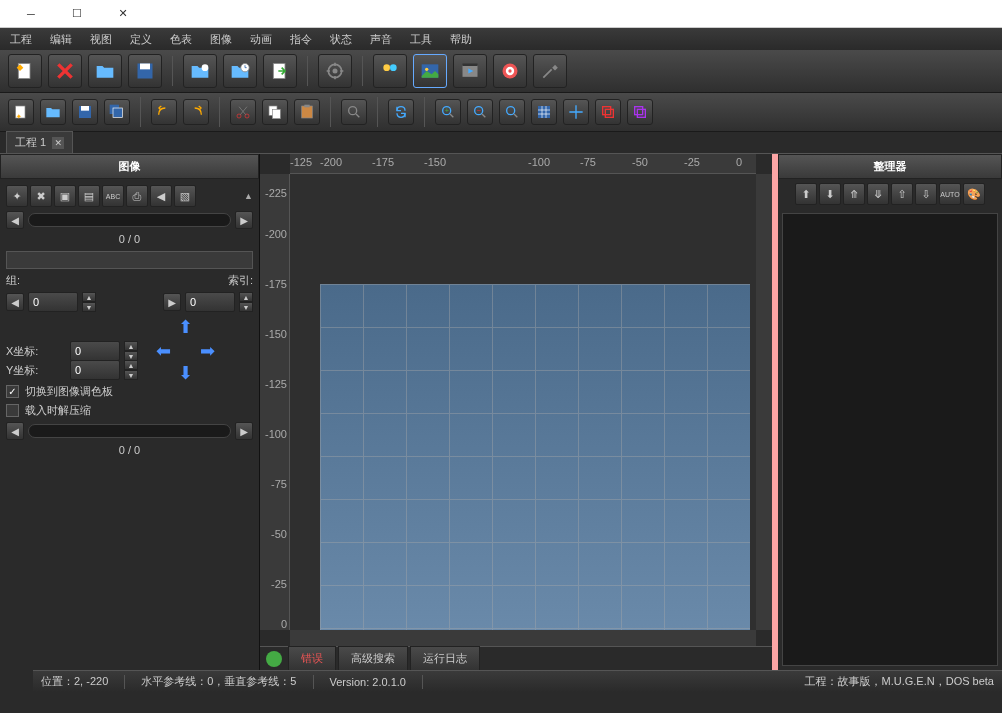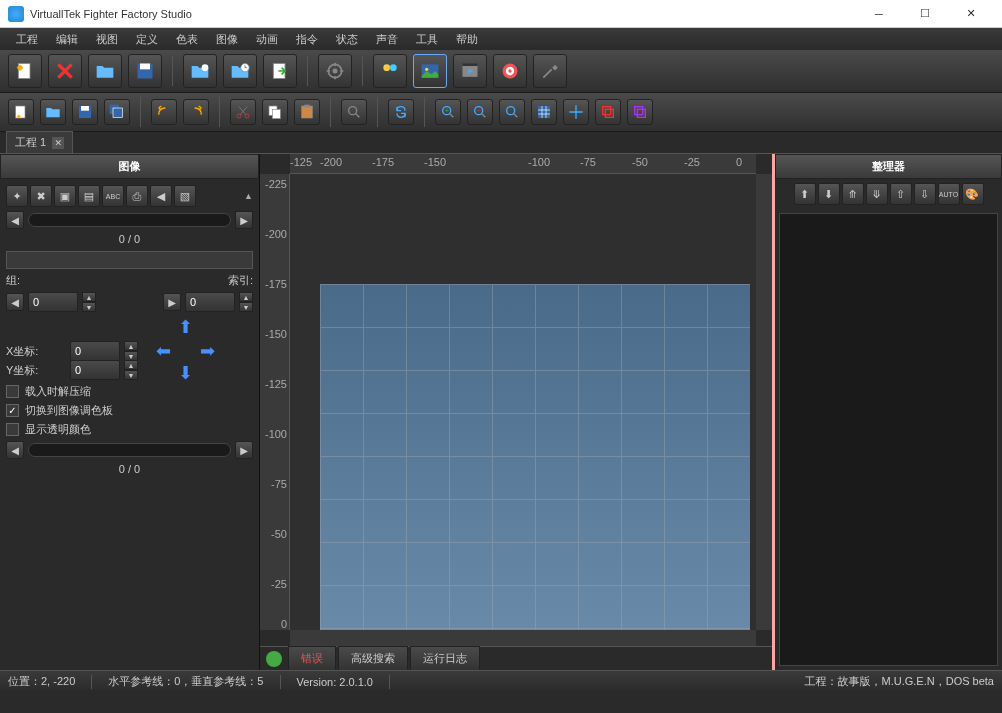--- a/index.html
+++ b/index.html
@@ -1,21 +1,21 @@
 <!DOCTYPE html>
 <html><head>
 <meta charset="utf-8">
 <style>
 * { margin: 0; padding: 0; box-sizing: border-box; font-family: "Microsoft YaHei", sans-serif; font-size: 11px; }
 body { background: #2a2a2a; color: #ccc; width: 1002px; height: 713px; overflow: hidden; }
 .titlebar { height: 28px; background: #fff; display: flex; align-items: center; padding: 0 8px; justify-content: space-between; border-bottom: 1px solid #ccc; }
 .titlebar .title { color: #333; font-size: 12px; display: flex; align-items: center; gap: 6px; }
 .titlebar .winbtns { display: flex; gap: 0; }
 .winbtn { width: 46px; height: 28px; display: flex; align-items: center; justify-content: center; color: #333; cursor: pointer; }
-.menubar { height: 22px; background: linear-gradient(#3a3a3a,#2a2a2a); display: flex; align-items: center; padding: 0 12px; gap: 10px; color: #ccc; }
+.menubar { height: 22px; background: linear-gradient(#3a3a3a,#2a2a2a); display: flex; align-items: center; padding: 0 6px; gap: 10px; color: #ccc; }
 .menuitem { cursor: pointer; padding: 2px 4px; }
 .toolbar { background: linear-gradient(#4a4a4a,#2f2f2f); padding: 4px 8px; display: flex; gap: 6px; align-items: center; border-bottom: 1px solid #1a1a1a; flex-wrap: wrap; }
 .tbtn { width: 34px; height: 34px; background: linear-gradient(#555,#333); border: 1px solid #222; border-radius: 3px; display: flex; align-items: center; justify-content: center; cursor: pointer; }
 .tbtn.small { width: 26px; height: 26px; }
 .tsep { width: 1px; height: 30px; background: #555; margin: 0 4px; }
 .tabbar { height: 22px; background: #2a2a2a; display: flex; align-items: flex-end; padding: 0 6px; border-bottom: 1px solid #555; }
 .tab { background: #3a3a3a; padding: 3px 8px; border: 1px solid #555; border-bottom: none; display: flex; align-items: center; gap: 6px; color: #ccc; }
 .tab .x { width: 12px; height: 12px; background: #555; display: flex; align-items: center; justify-content: center; cursor: pointer; font-size: 9px; }
 .main { display: flex; height: 516px; }
 .leftpanel { width: 260px; background: #2a2a2a; border-right: 1px solid #111; display: flex; flex-direction: column; }
@@ -45,38 +45,34 @@
 .ruler-v .tick { position: absolute; right: 2px; }
 .canvas { position: absolute; top: 20px; left: 30px; right: 16px; bottom: 40px; background: #2f2f2f; overflow: hidden; }
 .grid { position: absolute; top: 110px; left: 30px; width: 430px; height: 350px; background: linear-gradient(180deg,#4a6a8a 0%,#6a8aaa 100%); }
 .grid::before { content: ""; position: absolute; inset: 0; background-image: linear-gradient(#aaa 1px, transparent 1px), linear-gradient(90deg, #aaa 1px, transparent 1px); background-size: 43px 43px; opacity: 0.4; }
 .scrollbar-v { position: absolute; right: 0; top: 20px; width: 16px; bottom: 40px; background: #3a3a3a; }
 .scrollbar-h { position: absolute; left: 30px; right: 16px; bottom: 24px; height: 16px; background: #3a3a3a; }
 .bottom-tabs { position: absolute; left: 0; right: 0; bottom: 0; height: 24px; background: #2a2a2a; display: flex; align-items: center; border-top: 1px solid #555; }
 .btab { padding: 4px 12px; background: linear-gradient(#4a4a4a,#333); border: 1px solid #222; cursor: pointer; color: #ccc; margin-right: 2px; }
 .btab .red { color: #e55; }
 .status-green { width: 16px; height: 16px; background: #4a4; border-radius: 50%; margin: 0 6px; }
-.rightpanel { width: 230px; background: #2a2a2a; border-left: 3px solid #fca5a5; display: flex; flex-direction: column; }
+.rightpanel { width: 230px; background: #2a2a2a; border-left: 6px solid #fca5a5; display: flex; flex-direction: column; }
 .right-icons { display: flex; gap: 2px; padding: 4px; justify-content: center; }
 .right-canvas { flex: 1; background: #1a1a1a; margin: 4px; border: 1px solid #444; }
-.statusbar { height: 22px; background: linear-gradient(#3a3a3a,#2a2a2a); display: flex; align-items: center; padding: 0 8px; color: #ccc; border-top: 1px solid #555; gap: 16px; }
+.statusbar { height: 22px; background: linear-gradient(#3a3a3a,#2a2a2a); display: flex; align-items: center; padding: 0 8px; color: #ccc; border-top: 1px solid #555; gap: 16px; margin-left: 33px; }
 .statusbar .sep { width: 1px; height: 14px; background: #555; }
 .icon-svg { width: 20px; height: 20px; }
 .app-icon { width: 16px; height: 16px; background: radial-gradient(circle,#4af,#28c); border-radius: 3px; }
 .chev { font-size: 9px; color: #aaa; }
 .no-img { text-align: center; color: #aaa; margin: 4px 0; }
 </style>
 </head>
 <body>
 
 <div class="titlebar">
-  <div class="title">
-      <div class="app-icon"></div>
-      <span>VirtuallTek Fighter Factory Studio</span>
-    </div>
   <div class="winbtns">
     <div class="winbtn">─</div>
     <div class="winbtn">☐</div>
     <div class="winbtn">✕</div>
   </div>
 </div>
 
 <div class="menubar">
   <span class="menuitem">工程</span>
   <span class="menuitem">编辑</span>
@@ -358,30 +354,26 @@
       </div>
       <div class="field-row" style="margin-top:-30px">
         <span class="field-label">Y坐标:</span>
         <div class="num-box">0</div>
         <div class="stepper">
             <div>▲</div>
             <div>▼</div>
           </div>
       </div>
       <div class="checkbox-row">
-          <div class="checkbox"></div>
-          <span>载入时解压缩</span>
-        </div>
-      <div class="checkbox-row">
           <div class="checkbox checked"></div>
           <span>切换到图像调色板</span>
         </div>
       <div class="checkbox-row">
           <div class="checkbox"></div>
-          <span>显示透明颜色</span>
+          <span>载入时解压缩</span>
         </div>
       <div class="slider-row">
         <div class="slider-btn">◀</div>
         <div class="slider-track"></div>
         <div class="slider-btn">▶</div>
       </div>
       <div class="counter">0 / 0</div>
     </div>
   </div>
 
@@ -391,21 +383,21 @@
       <span class="tick" style="left:82px">-175</span>
       <span class="tick" style="left:134px">-150</span>
       <span class="tick" style="left:ac186px">-125</span>
       <span class="tick" style="left:238px">-100</span>
       <span class="tick" style="left:290px">-75</span>
       <span class="tick" style="left:342px">-50</span>
       <span class="tick" style="left:394px">-25</span>
       <span class="tick" style="left:446px">0</span>
     </div>
     <div class="ruler-v">
-      <span class="tick" style="top:4px">-225</span>
+      <span class="tick" style="top:13px">-225</span>
       <span class="tick" style="top:54px">-200</span>
       <span class="tick" style="top:104px">-175</span>
       <span class="tick" style="top:154px">-150</span>
       <span class="tick" style="top:204px">-125</span>
       <span class="tick" style="top:254px">-100</span>
       <span class="tick" style="top:304px">-75</span>
       <span class="tick" style="top:354px">-50</span>
       <span class="tick" style="top:404px">-25</span>
       <span class="tick" style="top:444px">0</span>
     </div>

